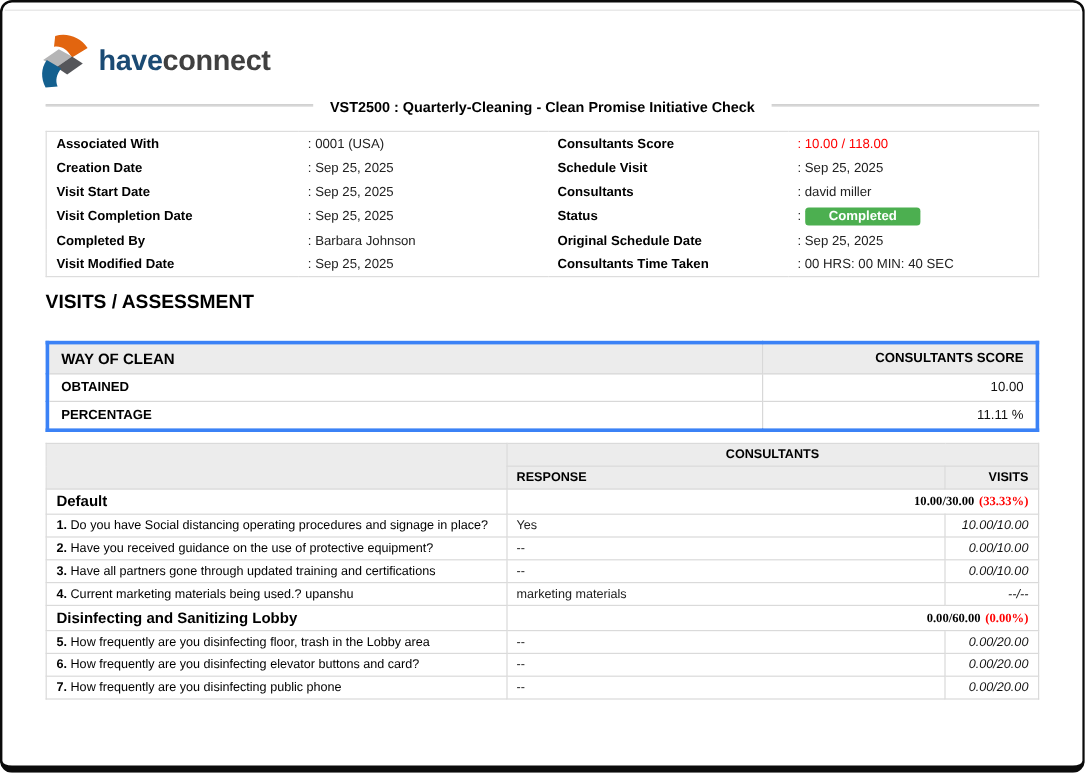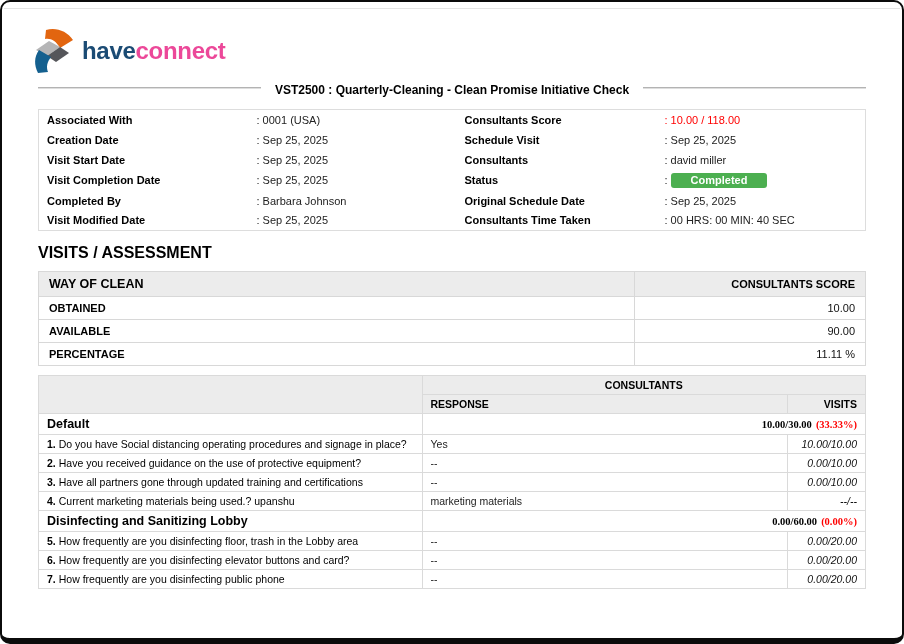--- a/index.html
+++ b/index.html
@@ -18,21 +18,21 @@
     overflow:hidden;
     position:relative;
   }
   .topline { position:absolute; top:6px; left:2px; right:2px; border-top:1px solid #e4e4e4; }
 
   
   .hdr { margin:26px 0 0 30px; display:flex; align-items:center; height:46px; }
   .logo-mark { width:46px; height:46px; }
   .logo-text { font-size:24px; font-weight:600; letter-spacing:-0.3px; margin-left:4px; }
   .logo-fran { color:#1b4b74; }
-  .logo-connect { color:#ec4899; }
+  .logo-connect { color:#404040; }
 
   
   .title-wrap { position:relative; margin:6px 36px 0; text-align:center; height:18px; }
   .title-rule { position:absolute; left:0; right:0; top:7px; height:2px;
                 border-top:1px solid #b3b3b3; border-bottom:1px solid #dedede; }
   .title { position:relative; background:#fff; padding:0 14px; font-size:12px; font-weight:bold; }
 
   
   .info-table { margin:11px 36px 0; width:828px; border-collapse:collapse;
                 border:1px solid #ddd; font-size:11px; }
@@ -42,22 +42,22 @@
   .info-table .val.c2 { width:208px; }
   .info-table .lbl.c3 { width:200px; }
   .val { color:#222; }
   .red { color:#ff0000; }
   .badge { display:inline-block; background:#4caf50; color:#fff; font-weight:bold;
            font-size:11px; padding:1px 20px 2px; border-radius:3px; margin-left:3px; }
 
   .section-heading { margin:13px 36px 0; font-size:16px; font-weight:bold; }
 
   
-  .summary-table { margin:9px 36px 0; width:828px; border-collapse:collapse;
-                   font-size:11px; border:1px solid #3b82f6; }
+  .summary-table { margin:22px 36px 0; width:828px; border-collapse:collapse;
+                   font-size:11px; border:3px solid #3b82f6; }
   .summary-table td { border:1px solid #d8d8d8; padding:5px 10px; }
   .summary-table .head td { background:#ececec; font-weight:bold; }
   .summary-table .h-left { font-size:12.5px; }
   .summary-table .h-right { text-align:right; }
   .summary-table .s-lbl { font-weight:bold; width:596px; }
   .summary-table .s-num { text-align:right; color:#111; }
 
   
   .questions-table { margin:9px 36px 0; width:828px; border-collapse:collapse;
                      font-size:10.5px; border:1px solid #c5c5c5; }
@@ -141,24 +141,20 @@
     <tbody>
         <tr class="head">
       <td class="h-left">WAY OF CLEAN</td>
       <td class="h-right">CONSULTANTS SCORE</td>
     </tr>
     <tr>
       <td class="s-lbl">OBTAINED</td>
       <td class="s-num">10.00</td>
     </tr>
     <tr>
-      <td class="s-lbl">AVAILABLE</td>
-      <td class="s-num">90.00</td>
-    </tr>
-    <tr>
       <td class="s-lbl">PERCENTAGE</td>
       <td class="s-num">11.11 %</td>
     </tr>
   </tbody>
     </table>
 
   <table class="questions-table">
     <colgroup>
         <col style="width:384px">
         <col style="width:366px">

